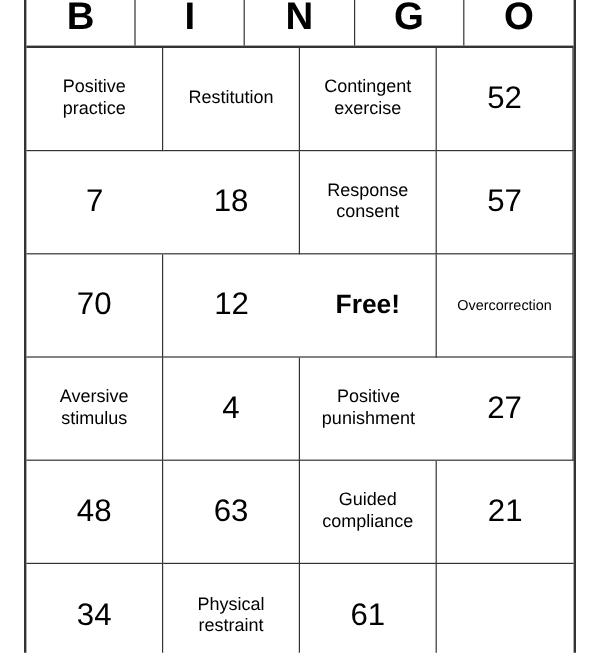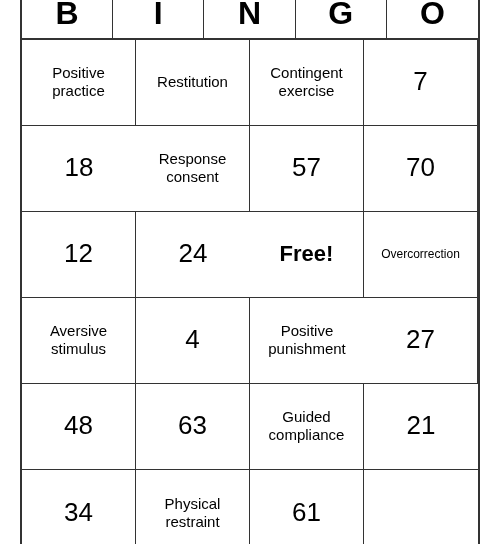--- a/index.html
+++ b/index.html
@@ -90,27 +90,27 @@
   <div class="bingo-header-cell">B</div>
       <div class="bingo-header-cell">I</div>
       <div class="bingo-header-cell">N</div>
       <div class="bingo-header-cell">G</div>
       <div class="bingo-header-cell">O</div>
     </div>
   <div class="bingo-grid">
   <div class="bingo-cell">Positive practice</div>
       <div class="bingo-cell">Restitution</div>
       <div class="bingo-cell">Contingent exercise</div>
+      <div class="bingo-cell number">52</div>
       <div class="bingo-cell number">7</div>
       <div class="bingo-cell number">18</div>
       <div class="bingo-cell">Response consent</div>
       <div class="bingo-cell number">57</div>
       <div class="bingo-cell number">70</div>
       <div class="bingo-cell number">12</div>
-      <div class="bingo-cell number">24</div>
       <div class="bingo-cell free">Free!</div>
       <div class="bingo-cell small-text">Overcorrection</div>
       <div class="bingo-cell">Aversive stimulus</div>
       <div class="bingo-cell number">4</div>
       <div class="bingo-cell">Positive punishment</div>
       <div class="bingo-cell number">27</div>
       <div class="bingo-cell number">48</div>
       <div class="bingo-cell number">63</div>
       <div class="bingo-cell">Guided compliance</div>
       <div class="bingo-cell number">21</div>

